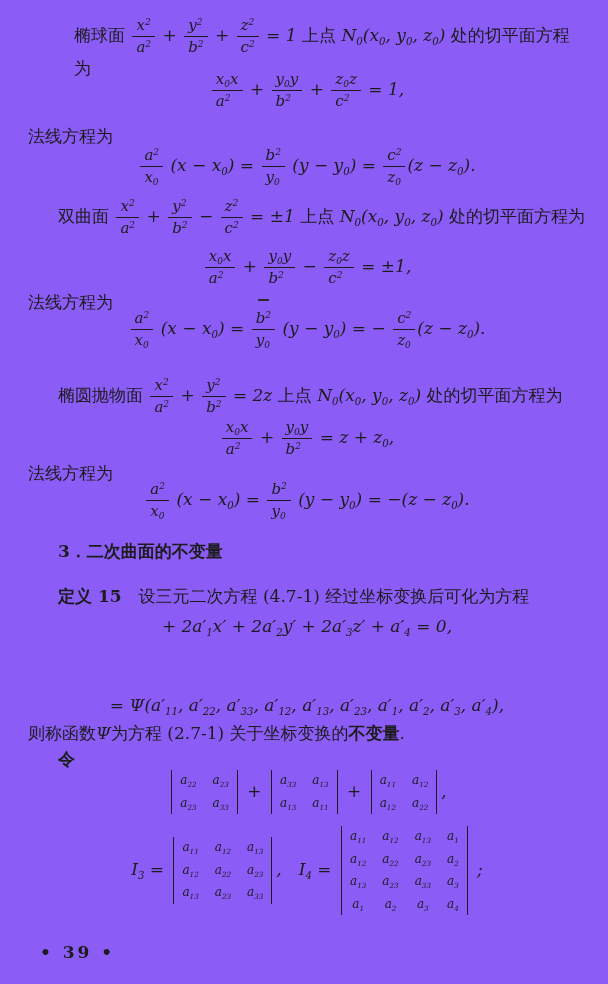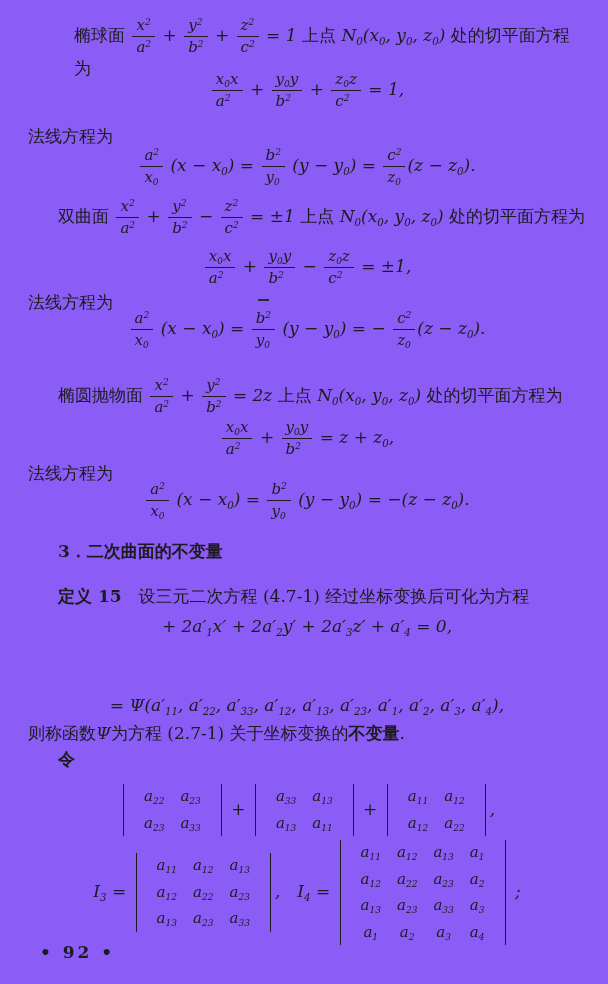--- a/index.html
+++ b/index.html
@@ -24,21 +24,21 @@
   sup{vertical-align:0.55em;}
   .frac{
     display:inline-block;vertical-align:middle;text-align:left;
     margin:0 2px;line-height:1.15;font-size:15px;font-style:italic;
   }
   .frac .num{display:block;border-bottom:1.3px solid #1c1c1c;padding:1px 4px 2px;}
   .frac .den{display:block;padding:2px 4px 0;}
   .det{
     display:inline-block;vertical-align:middle;
     border-left:1.3px solid #1c1c1c;border-right:1.3px solid #1c1c1c;
-    padding:3px 20px;margin:14px 4px;font-size:15px;
+    padding:3px 8px;margin:0 4px;font-size:12px;
   }
   .det-grid{display:grid;column-gap:16px;row-gap:7px;}
   .det-grid .cell{text-align:center;}
   .pageno{position:absolute;left:40px;top:942px;font-weight:bold;letter-spacing:3px;}
   .artifact{position:absolute;width:11px;height:2px;background:#2a2a2a;}
   
   .p1{top:16px}  .p2{top:70px}  .p3{top:125px} .p4{top:146px}
   .p5{top:197px} .p6{top:247px} .p7{top:291px} .p8{top:309px}
   .p9{top:376px} .p10{top:418px}.p11{top:462px}.p12{top:480px}
   .p13{top:540px}.p14{top:585px}.p15{top:589px}.p16{top:615px}
@@ -105,14 +105,14 @@
           <span class="math cell">a<sub>2</sub></span>
           <span class="math cell">a<sub>1</sub><sub>3</sub></span>
           <span class="math cell">a<sub>2</sub><sub>3</sub></span>
           <span class="math cell">a<sub>3</sub><sub>3</sub></span>
           <span class="math cell">a<sub>3</sub></span>
           <span class="math cell">a<sub>1</sub></span>
           <span class="math cell">a<sub>2</sub></span>
           <span class="math cell">a<sub>3</sub></span>
           <span class="math cell">a<sub>4</sub></span>
         </span></span><span class="math"> ;</span></div>
-  <div class="pageno"><span class="bold">• 92 •</span></div>
+  <div class="pageno"><span class="bold">• 39 •</span></div>
 </div>
 
 </body></html>

